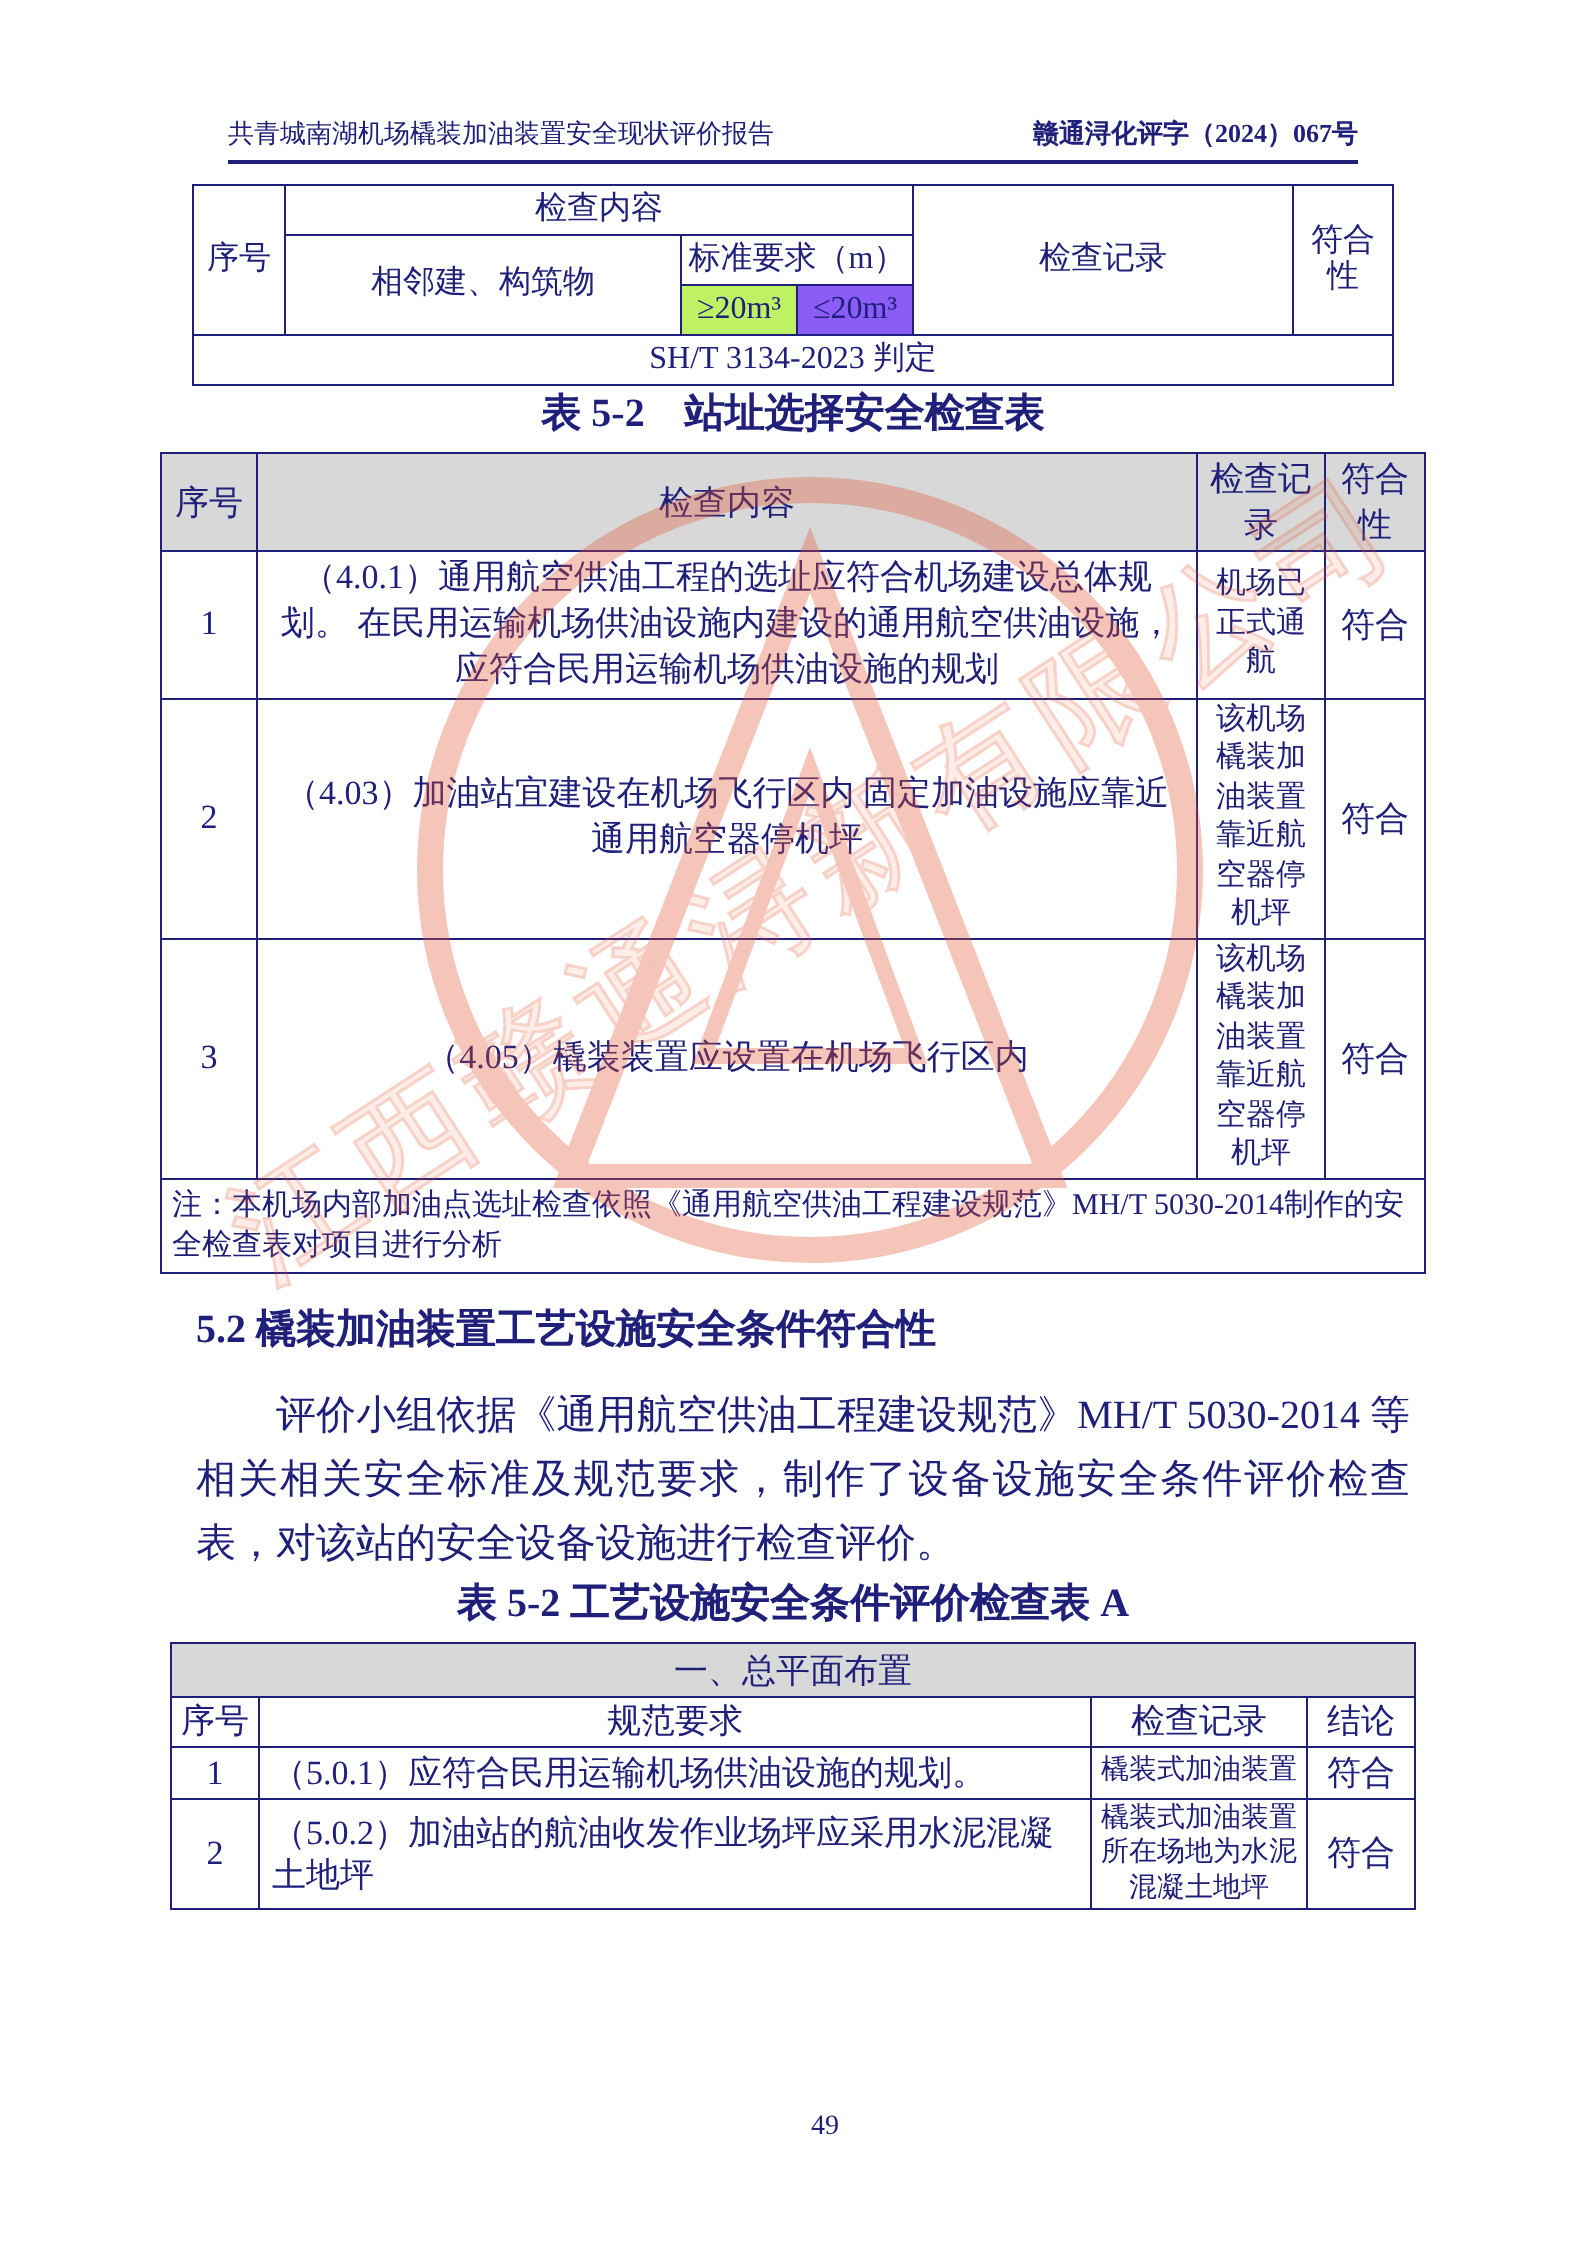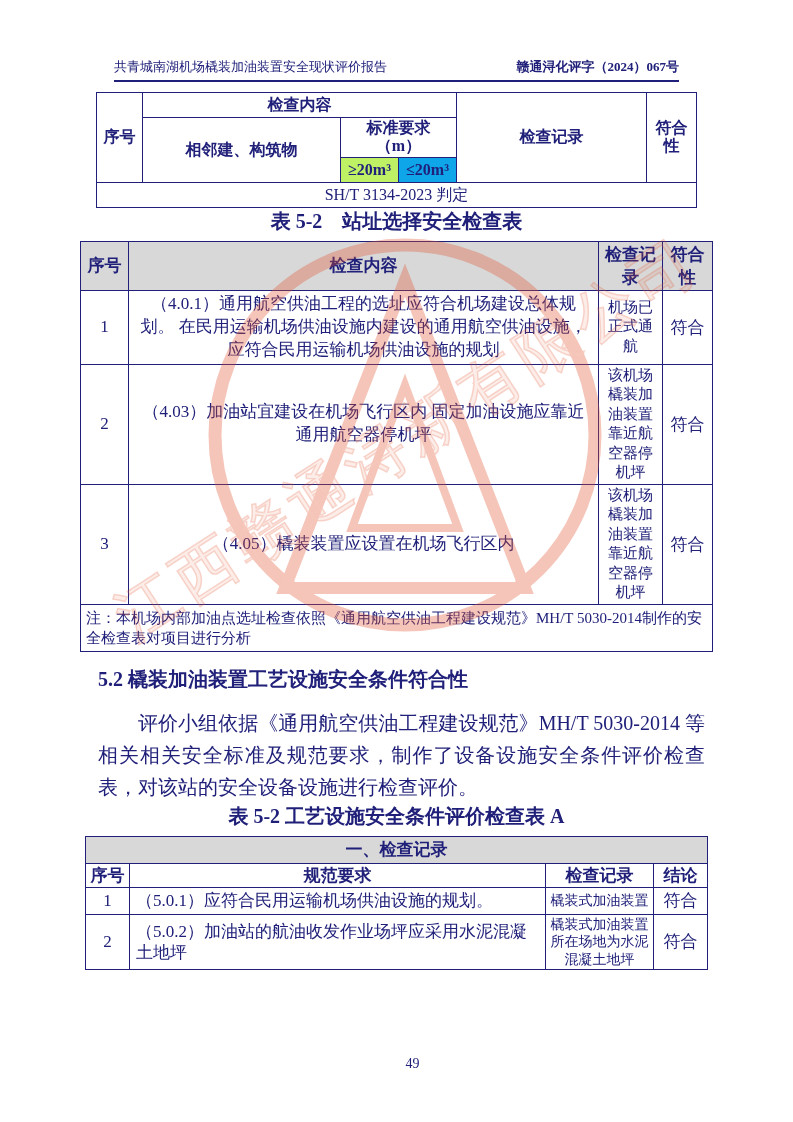--- a/index.html
+++ b/index.html
@@ -28,23 +28,23 @@
   
   table { border-collapse:collapse; table-layout:fixed; }
   td, th {
     border:1.6px solid #20207a;
     text-align:center;
     vertical-align:middle;
     padding:1px 3px;
     font-weight:normal;
     word-break:break-all;
   }
-  th { font-weight:bold; }
+  th { font-weight:normal; }
   .gray  { background:#bef264; }
-  .gray2 { background:#0ea5e9; }
+  .gray2 { background:#8b5cf6; }
   .hdr-gray { background:#d8d8d8; }
 
   
   .cont-table { width:600px; margin:10px auto 0; font-size:16px; }
   .cont-table td, .cont-table th { height:22px; line-height:1.15; }
 
   
   .tbl-title {
     text-align:center;
     font-weight:bold;
@@ -201,21 +201,21 @@
 
     <table class="proc-table">
       <colgroup>
         <col style="width:44px">
           <col style="width:416px">
           <col style="width:108px">
           <col style="width:54px">
       </colgroup>
       <tbody>
           <tr class="group">
-        <th colspan="4" class="hdr-gray">一、检查记录</th>
+        <th colspan="4" class="hdr-gray">一、总平面布置</th>
       </tr>
       <tr>
         <th>序号</th>
         <th>规范要求</th>
         <th>检查记录</th>
         <th>结论</th>
       </tr>
       <tr style="height:26px">
         <td>1</td>
         <td class="req">（5.0.1）应符合民用运输机场供油设施的规划。</td>

